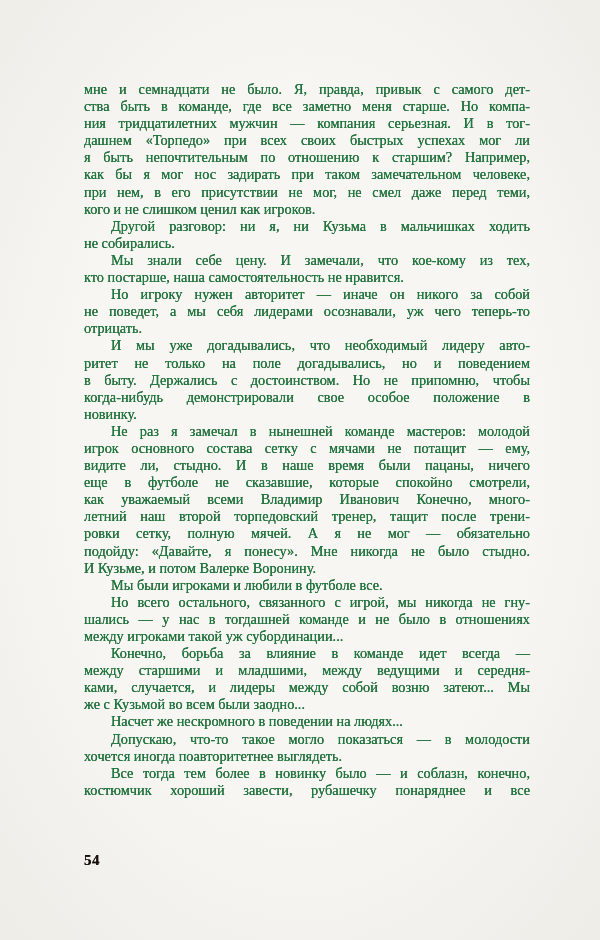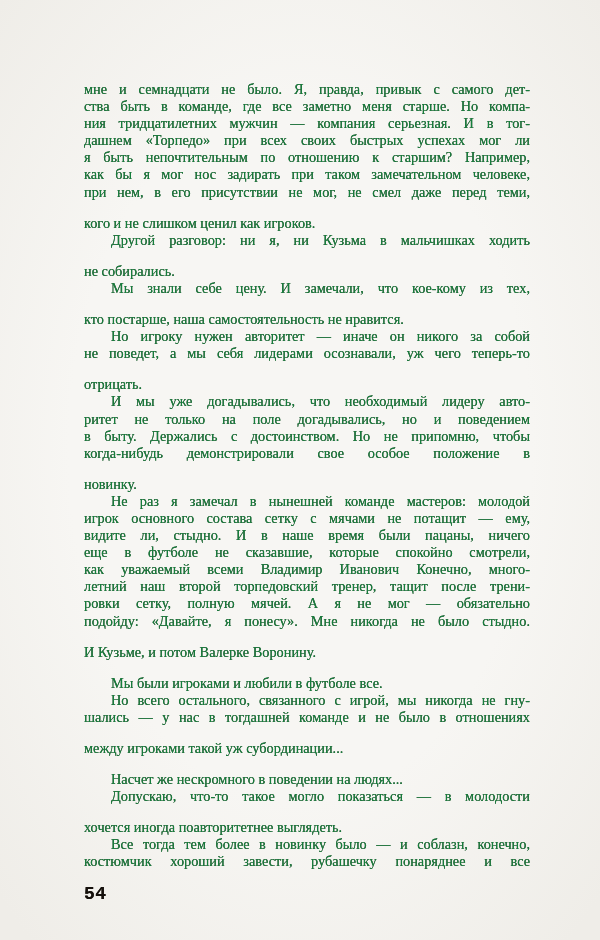--- a/index.html
+++ b/index.html
@@ -33,35 +33,33 @@
     margin: 0;
     padding: 0;
   }
   .line {
     display: block;
     text-align: justify;
     text-align-last: justify;
   }
   .line.lastline {
     text-align-last: left;
-    margin-top: 14px;
   }
   .para.indent .line:first-child {
     text-indent: 27px;
   }
   .page-number {
     position: absolute;
     left: 84px;
-    top: 884px;
-    font-size: 18px;
+    top: 852px;
+    font-size: 15px;
     font-weight: bold;
     color: #15100c;
     letter-spacing: 0.5px;
     text-shadow: 0 0 0.4px rgba(28, 20, 12, 0.9);
-    font-family: Liberation Mono, monospace;
   }
 </style>
 </head>
 <body>
 
 <div class="page">
   <div class="text-block" id="text-block">
       <p class="para">
         <span class="line">мне и семнадцати не было. Я, правда, привык с самого дет-</span>
         <span class="line">ства быть в команде, где все заметно меня старше. Но компа-</span>
@@ -105,20 +103,26 @@
       </p>
       <p class="para indent">
         <span class="line lastline">Мы были игроками и любили в футболе все.</span>
       </p>
       <p class="para indent">
         <span class="line">Но всего остального, связанного с игрой, мы никогда не гну-</span>
         <span class="line">шались — у нас в тогдашней команде и не было в отношениях</span>
         <span class="line lastline">между игроками такой уж субординации...</span>
       </p>
       <p class="para indent">
+        <span class="line">Конечно, борьба за влияние в команде идет всегда —</span>
+        <span class="line">между старшими и младшими, между ведущими и середня-</span>
+        <span class="line">ками, случается, и лидеры между собой возню затеют... Мы</span>
+        <span class="line lastline">же с Кузьмой во всем были заодно...</span>
+      </p>
+      <p class="para indent">
         <span class="line lastline">Насчет же нескромного в поведении на людях...</span>
       </p>
       <p class="para indent">
         <span class="line">Допускаю, что-то такое могло показаться — в молодости</span>
         <span class="line lastline">хочется иногда поавторитетнее выглядеть.</span>
       </p>
       <p class="para indent">
         <span class="line">Все тогда тем более в новинку было — и соблазн, конечно,</span>
         <span class="line">костюмчик хороший завести, рубашечку понаряднее и все</span>
       </p>

